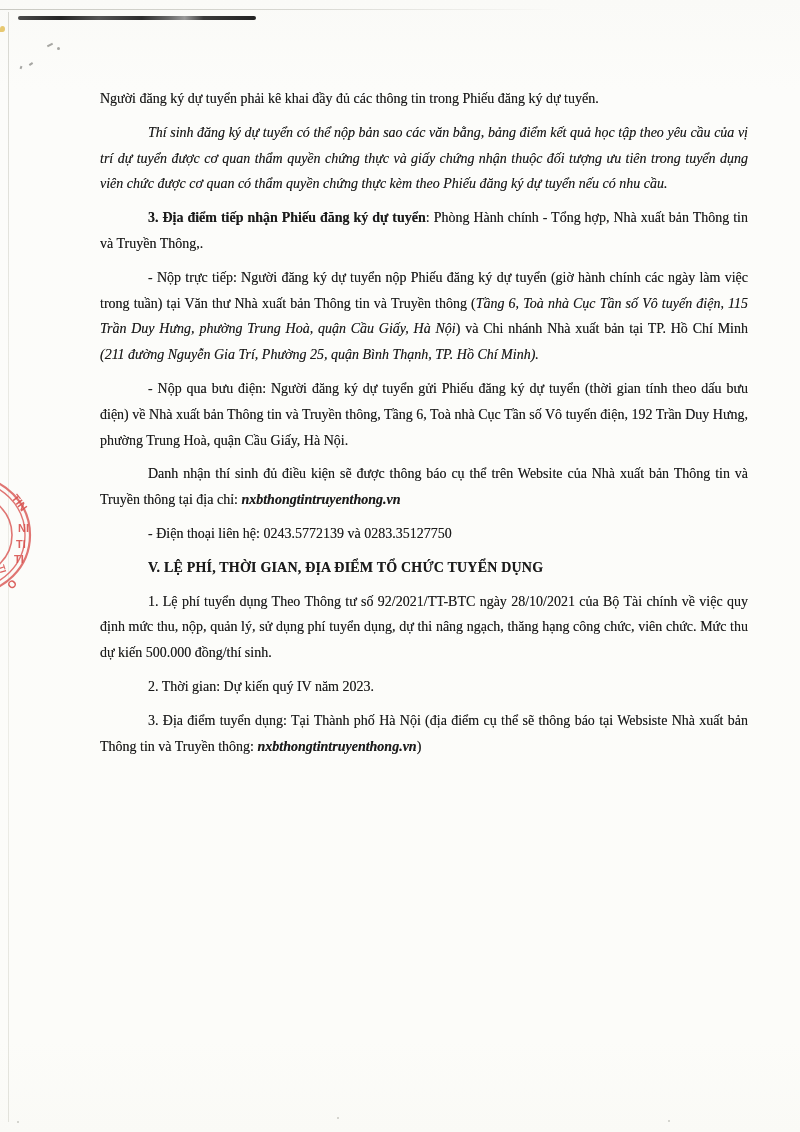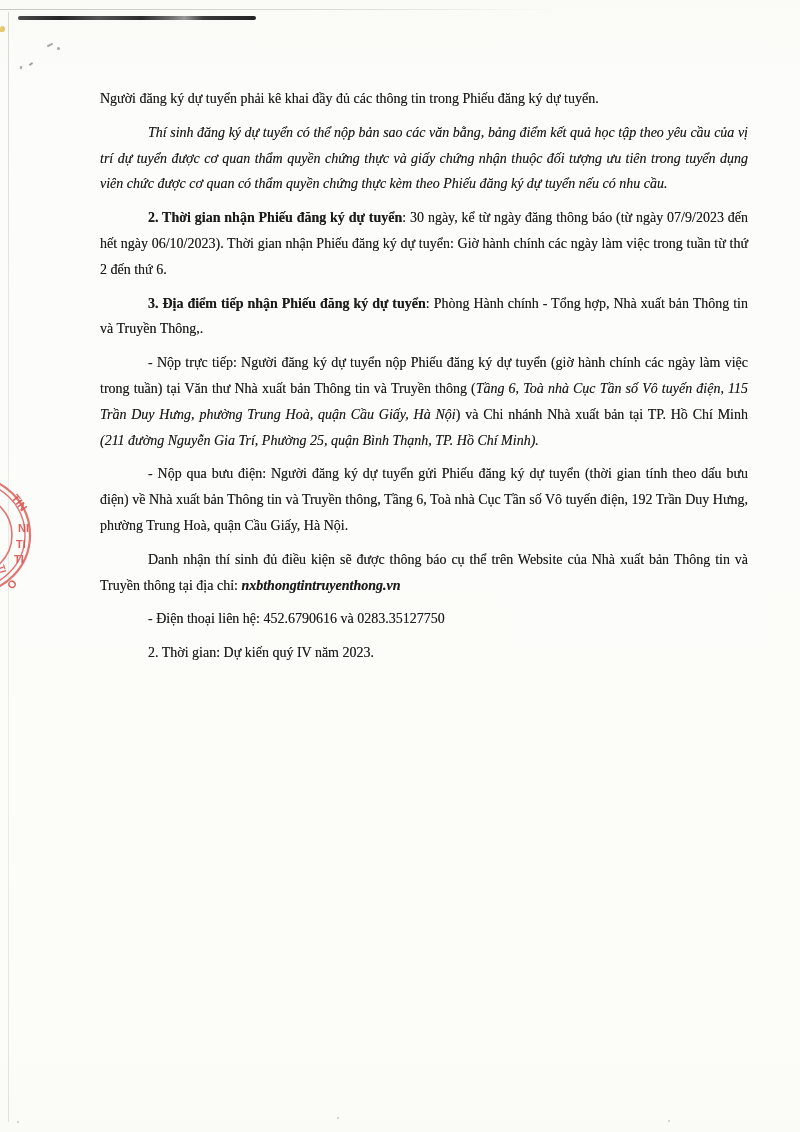--- a/index.html
+++ b/index.html
@@ -107,22 +107,24 @@
     <text font-size="11" x="18" y="62">NI</text>
     <text font-size="11" x="16" y="78">TI</text>
     <text font-size="11" x="14" y="93">TI</text>
     <text font-size="11" transform="translate(12,120) rotate(-48)">O</text>
     <text font-size="9" transform="translate(-2,96) rotate(72)">TI</text>
   </svg>
 
   <div class="content">
       <p class=""><span class="">Người đăng ký dự tuyển phải kê khai đầy đủ các thông tin trong Phiếu đăng ký dự tuyển.</span></p>
       <p class="indent"><span class="italic">Thí sinh đăng ký dự tuyển có thể nộp bản sao các văn bằng, bảng điểm kết quả học tập theo yêu cầu của vị trí dự tuyển được cơ quan thẩm quyền chứng thực và giấy chứng nhận thuộc đối tượng ưu tiên trong tuyển dụng viên chức được cơ quan có thẩm quyền chứng thực kèm theo Phiếu đăng ký dự tuyển nếu có nhu cầu.</span></p>
-      <p class="indent"><span class="bold">2. Thời gian nhận Phiếu đăng ký dự tuyển</span><span class="">: 30 ngày, kể từ ngày đăng thông báo (từ ngày 07/9/2023 đến hết ngày 06/10/2023). Thời gian nhận Phiếu đăng ký dự tuyển: Giờ hành chính các ngày làm việc trong tuần từ thứ 2 đến thứ 6.</span></p>
       <p class="indent"><span class="bold">3. Địa điểm tiếp nhận Phiếu đăng ký dự tuyển</span><span class="">: Phòng Hành chính - Tổng hợp, Nhà xuất bản Thông tin và Truyền Thông,.</span></p>
       <p class="indent"><span class="">- Nộp trực tiếp: Người đăng ký dự tuyển nộp Phiếu đăng ký dự tuyển (giờ hành chính các ngày làm việc trong tuần) tại Văn thư Nhà xuất bản Thông tin và Truyền thông (</span><span class="italic">Tầng 6, Toà nhà Cục Tần số Vô tuyến điện, 115 Trần Duy Hưng, phường Trung Hoà, quận Cầu Giấy, Hà Nội</span><span class="">) và Chi nhánh Nhà xuất bản tại TP. Hồ Chí Minh </span><span class="italic">(211 đường Nguyễn Gia Trí, Phường 25, quận Bình Thạnh, TP. Hồ Chí Minh).</span></p>
       <p class="indent"><span class="">- Nộp qua bưu điện: Người đăng ký dự tuyển gửi Phiếu đăng ký dự tuyển (thời gian tính theo dấu bưu điện) về Nhà xuất bản Thông tin và Truyền thông, Tầng 6, Toà nhà Cục Tần số Vô tuyến điện, 192 Trần Duy Hưng, phường Trung Hoà, quận Cầu Giấy, Hà Nội.</span></p>
       <p class="indent"><span class="">Danh nhận thí sinh đủ điều kiện sẽ được thông báo cụ thể trên Website của Nhà xuất bản Thông tin và Truyền thông tại địa chỉ: </span><span class="bold-italic">nxbthongtintruyenthong.vn</span></p>
-      <p class="indent"><span class="">- Điện thoại liên hệ: 452.6790616 và 0283.35127750</span></p>
+      <p class="indent"><span class="">- Điện thoại liên hệ: 0243.5772139 và 0283.35127750</span></p>
+      <p class="indent heading"><span class="bold">V. LỆ PHÍ, THỜI GIAN, ĐỊA ĐIỂM TỔ CHỨC TUYỂN DỤNG</span></p>
+      <p class="indent"><span class="">1. Lệ phí tuyển dụng Theo Thông tư số 92/2021/TT-BTC ngày 28/10/2021 của Bộ Tài chính về việc quy định mức thu, nộp, quản lý, sử dụng phí tuyển dụng, dự thi nâng ngạch, thăng hạng công chức, viên chức. Mức thu dự kiến 500.000 đồng/thí sinh.</span></p>
       <p class="indent"><span class="">2. Thời gian: Dự kiến quý IV năm 2023.</span></p>
+      <p class="indent"><span class="">3. Địa điểm tuyển dụng: Tại Thành phố Hà Nội (địa điểm cụ thể sẽ thông báo tại Websiste Nhà xuất bản Thông tin và Truyền thông: </span><span class="bold-italic">nxbthongtintruyenthong.vn</span><span class="">)</span></p>
     </div>
 
 </div>
 
 </body></html>

